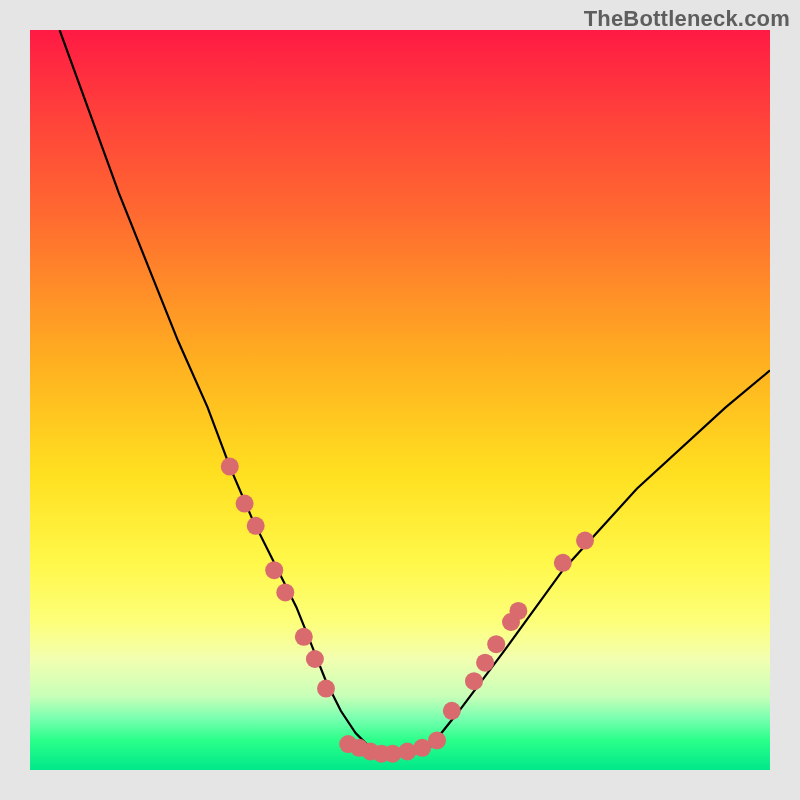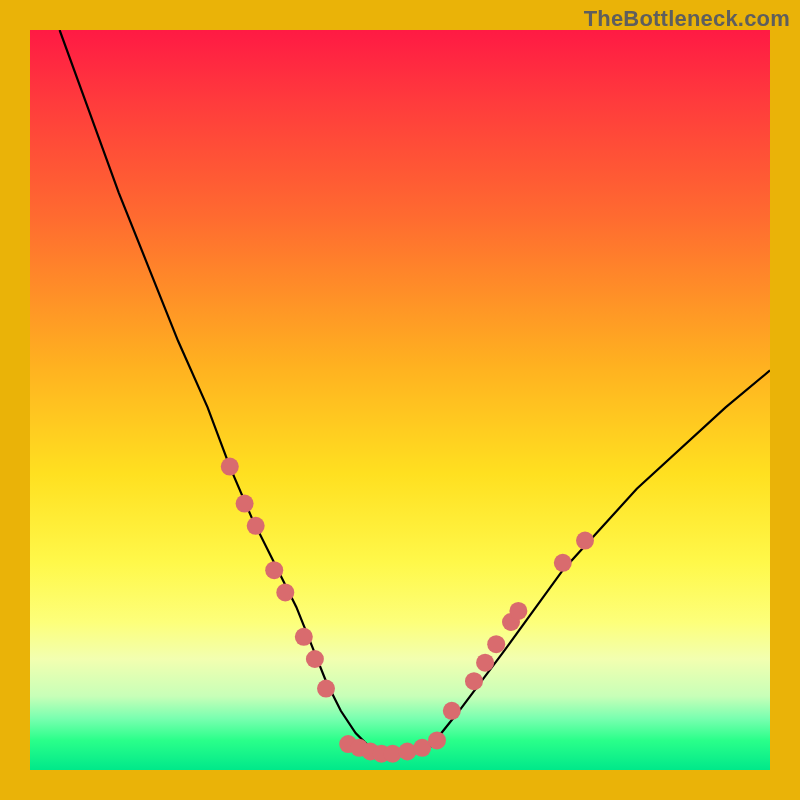--- a/index.html
+++ b/index.html
@@ -1,21 +1,21 @@
 <!DOCTYPE html>
 <html><head>
 <meta charset="utf-8">
 <style>
   * { margin: 0; padding: 0; box-sizing: border-box; }
   html, body { width: 800px; height: 800px; overflow: hidden; background: #000; }
   .chart-container {
     position: relative;
     width: 800px;
     height: 800px;
-    background: #eab308;
+    background: #e5e5e5;
   }
   .plot-area {
     position: absolute;
     left: 30px;
     top: 30px;
     width: 740px;
     height: 740px;
     background: linear-gradient(to bottom,
       #ff1a44 0%,
       #ff3c3c 10%,

